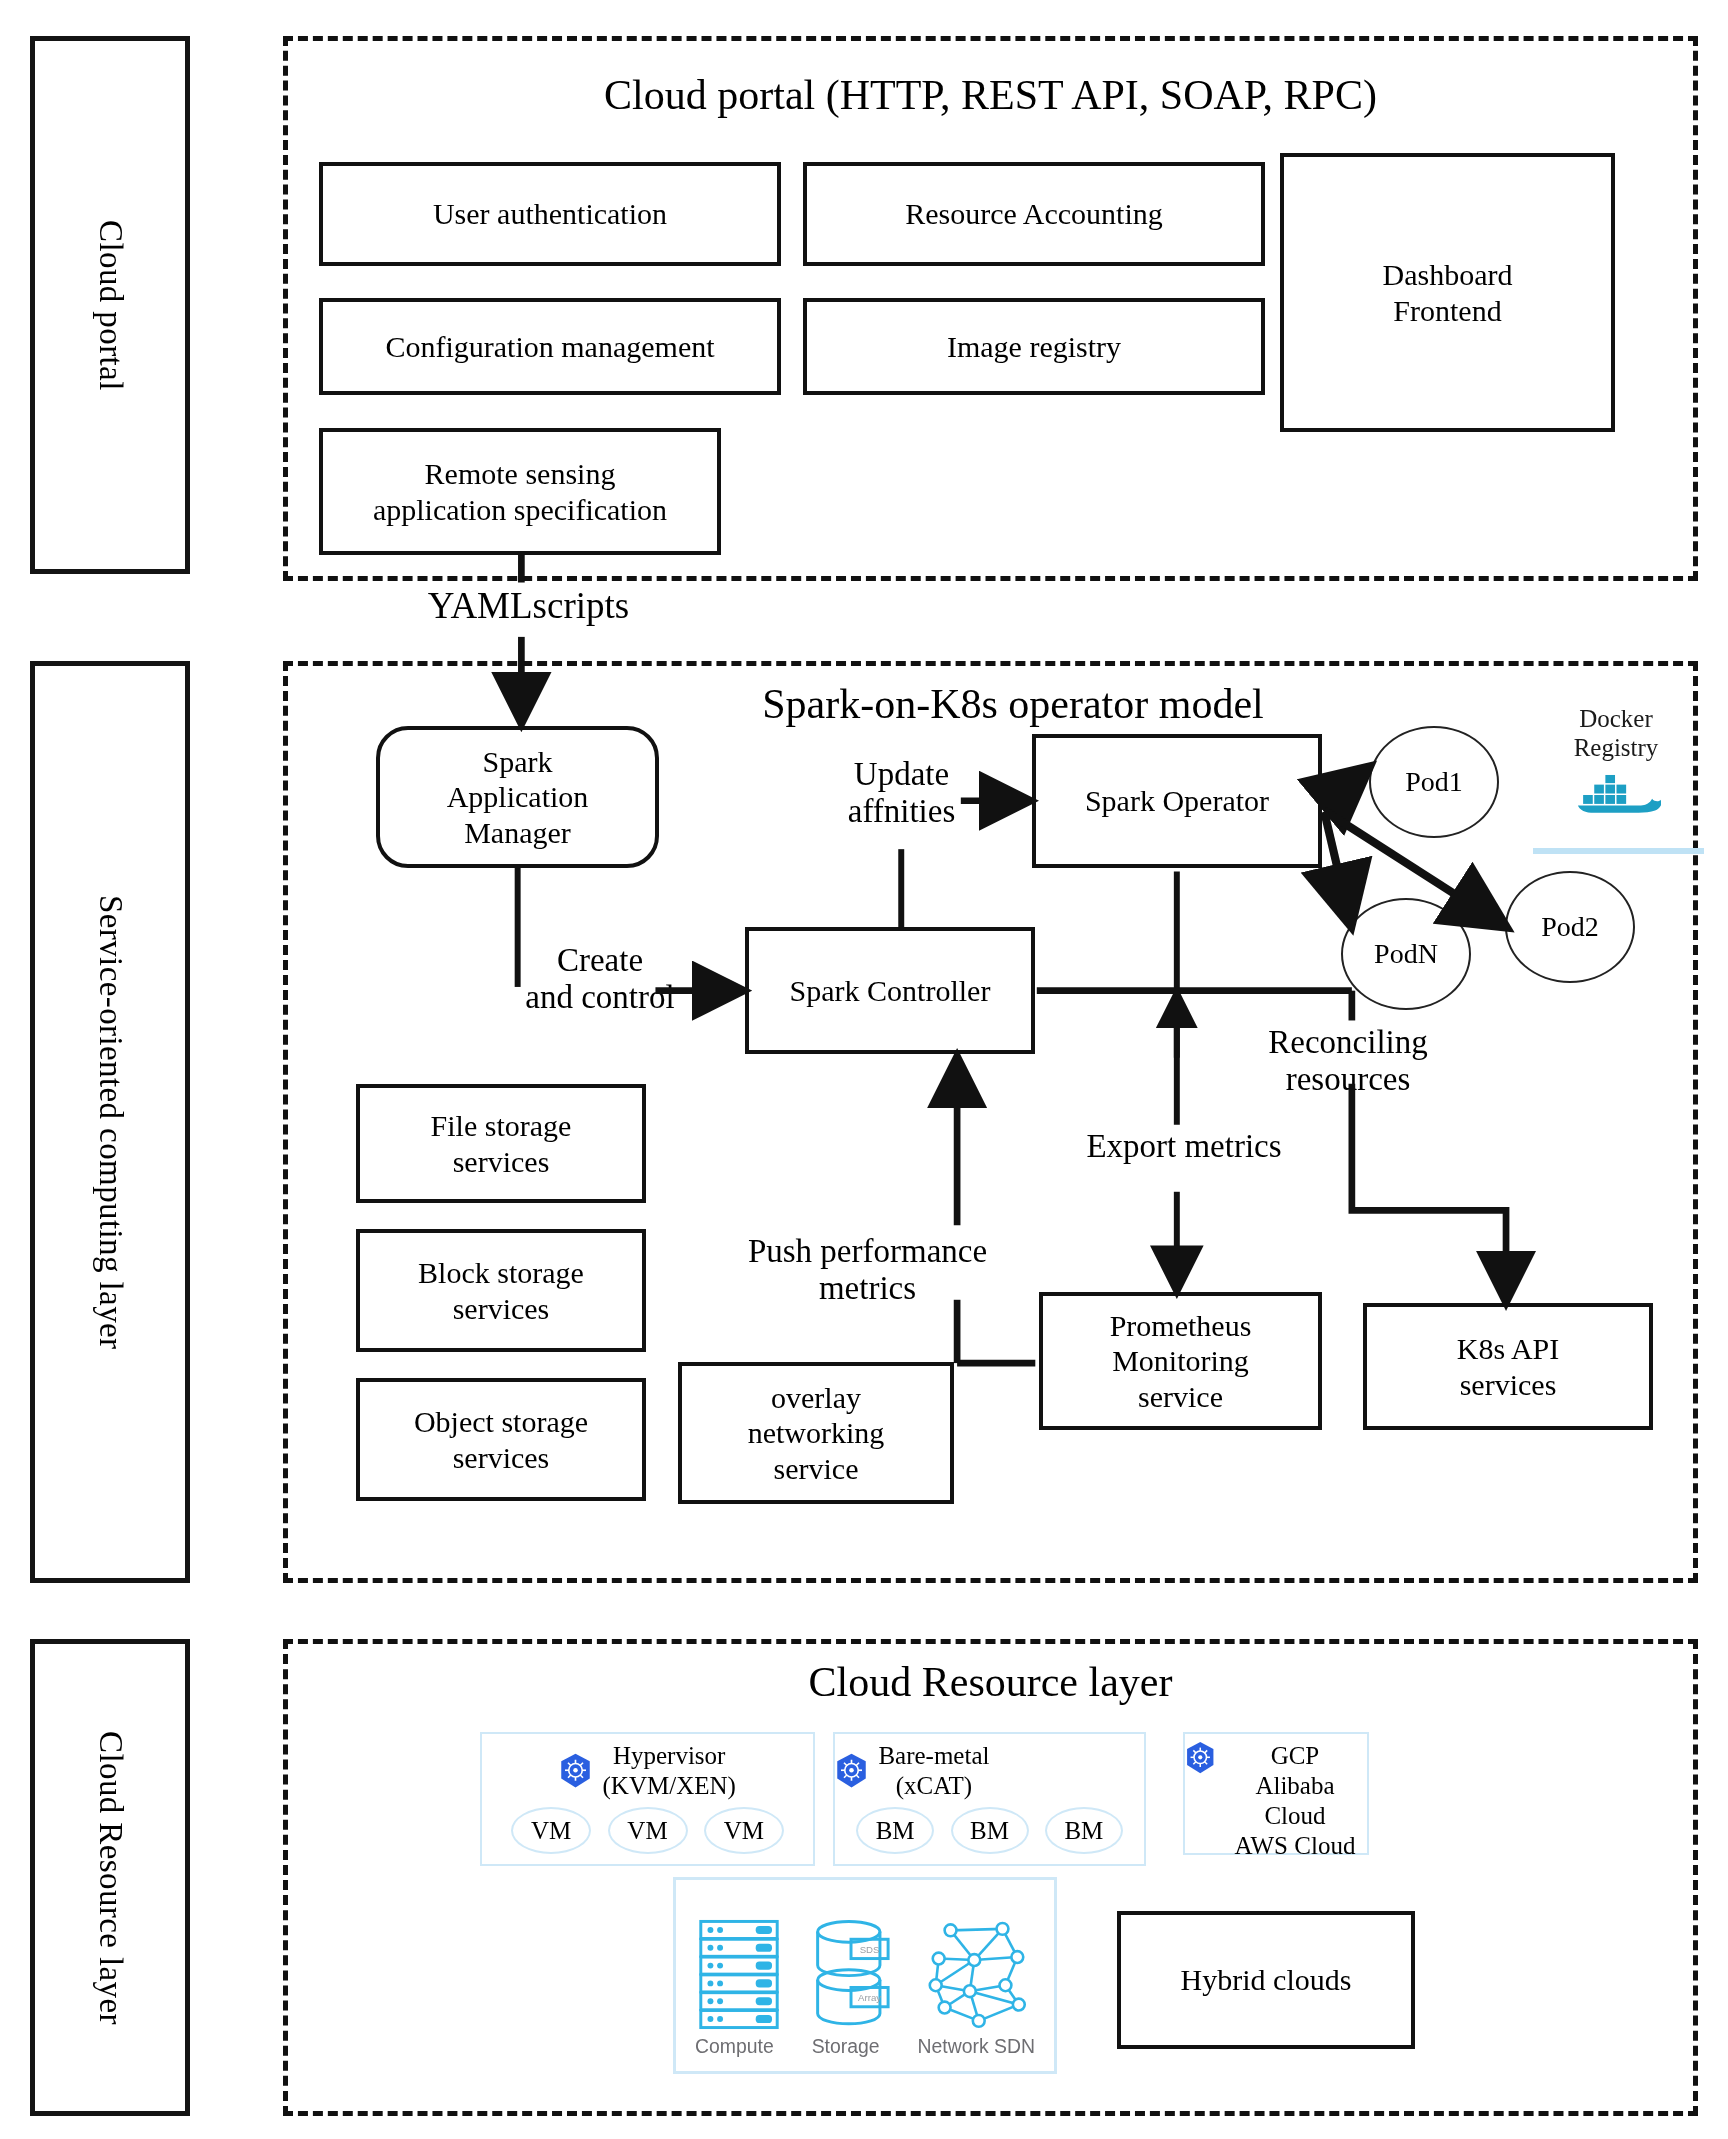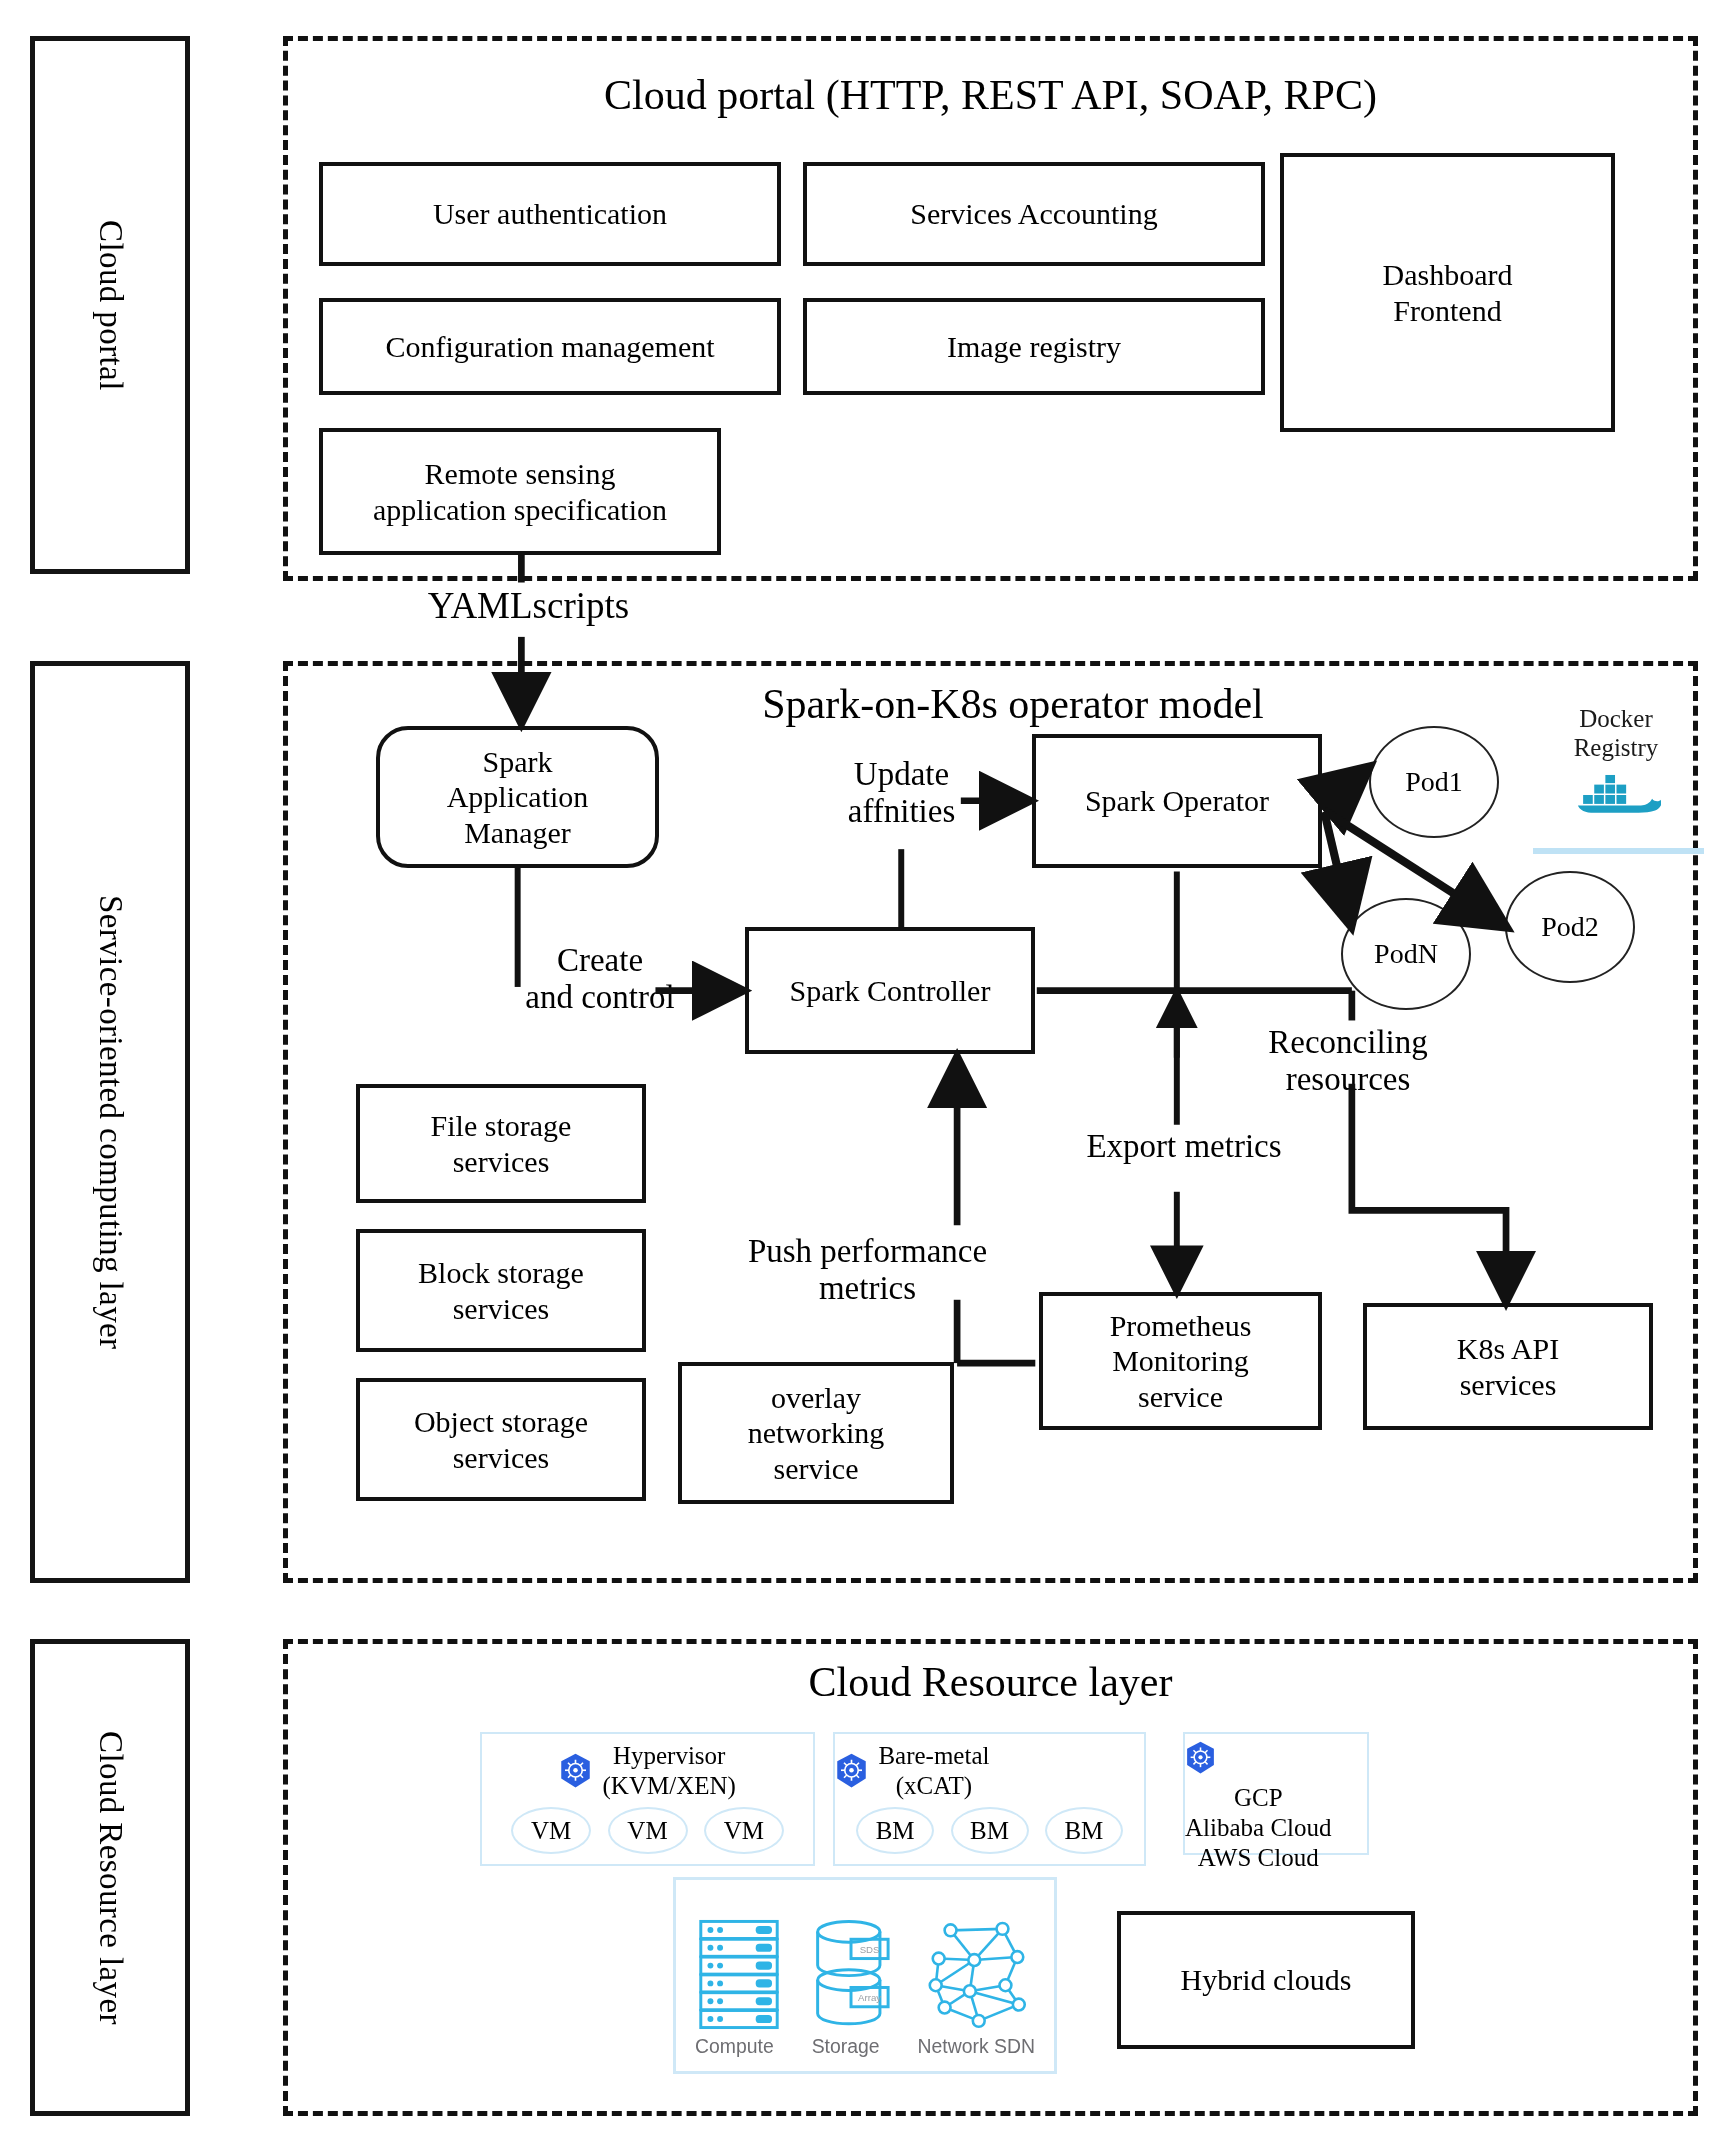--- a/index.html
+++ b/index.html
@@ -73,21 +73,21 @@
 
   <div class="abs layer" style="left:283px;top:36px;width:1415px;height:545px;"></div>
 
   <div class="layer-title" style="left:283px;top:52px;width:1415px;margin-top:21px;">Cloud portal (HTTP, REST API, SOAP, RPC)</div>
 
   <div class="abs node" style="left:319px;top:162px;width:462px;height:104px;">
     <span>User authentication</span>
   </div>
 
   <div class="abs node" style="left:803px;top:162px;width:462px;height:104px;">
-    <span>Services Accounting</span>
+    <span>Resource Accounting</span>
   </div>
 
   <div class="abs node" style="left:1280px;top:153px;width:335px;height:279px;
               white-space:pre-line;">
     <span style="white-space:pre-line;">Dashboard
 Frontend</span>
   </div>
 
   <div class="abs node" style="left:319px;top:298px;width:462px;height:97px;">
     <span>Configuration management</span>
@@ -266,21 +266,21 @@
         <span>BM</span>
         </div>
       <div class="pill" style="width:74px;height:43px;">
         <span>BM</span>
         </div>
     </div>
   </div>
 
   <div class="abs cpanel" style="left:1183px;top:1732px;width:186px;height:123px;
               padding-top:7.4px;">
-    <div style="display:flex;align-items:flex-start;justify-content:center;gap:7.4px;flex-direction:column;">
+    <div style="display:flex;align-items:flex-start;justify-content:center;gap:7.4px;">
       <svg class="k8s-ico" width="31" height="34" viewBox="0 0 44 48">
         <polygon points="22,1 41,11 41,34 22,46 3,34 3,11" fill="#2a5fe0"></polygon>
         <circle cx="22" cy="23" r="9" fill="none" stroke="#fff" stroke-width="2.2"></circle>
         <g stroke="#fff" stroke-width="2.2">
           <line x1="22" y1="9" x2="22" y2="14"></line>
             <line x1="22" y1="32" x2="22" y2="37"></line>
           <line x1="8" y1="23" x2="13" y2="23"></line>
             <line x1="31" y1="23" x2="36" y2="23"></line>
           <line x1="12" y1="13" x2="16" y2="17"></line>
             <line x1="28" y1="29" x2="32" y2="33"></line>

